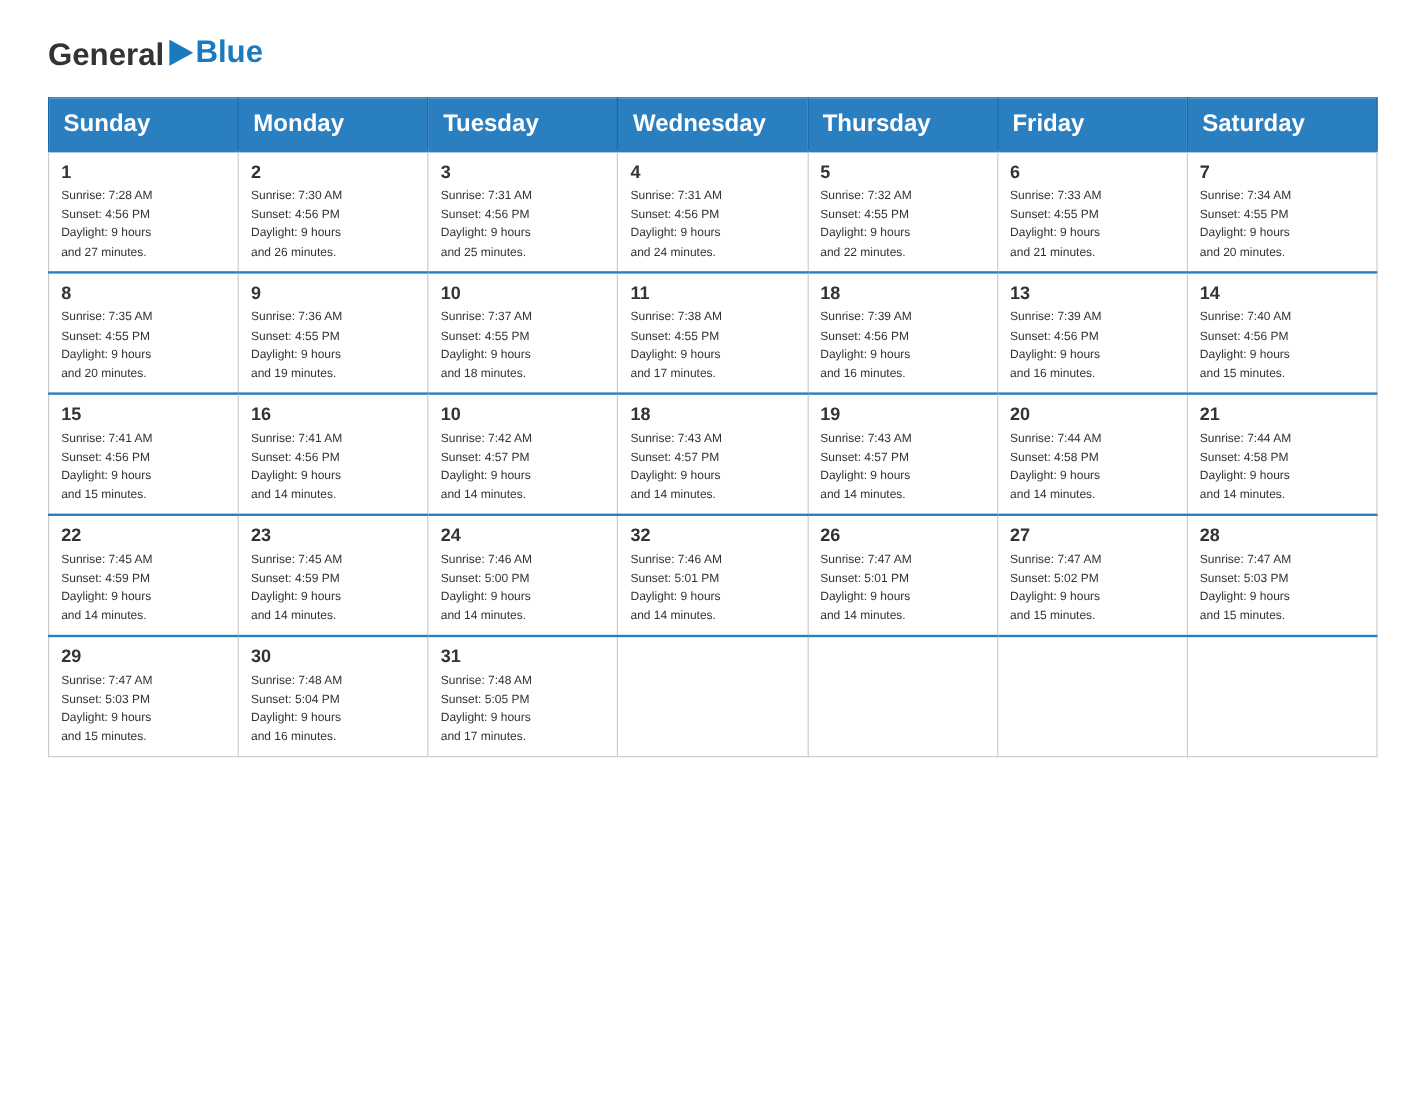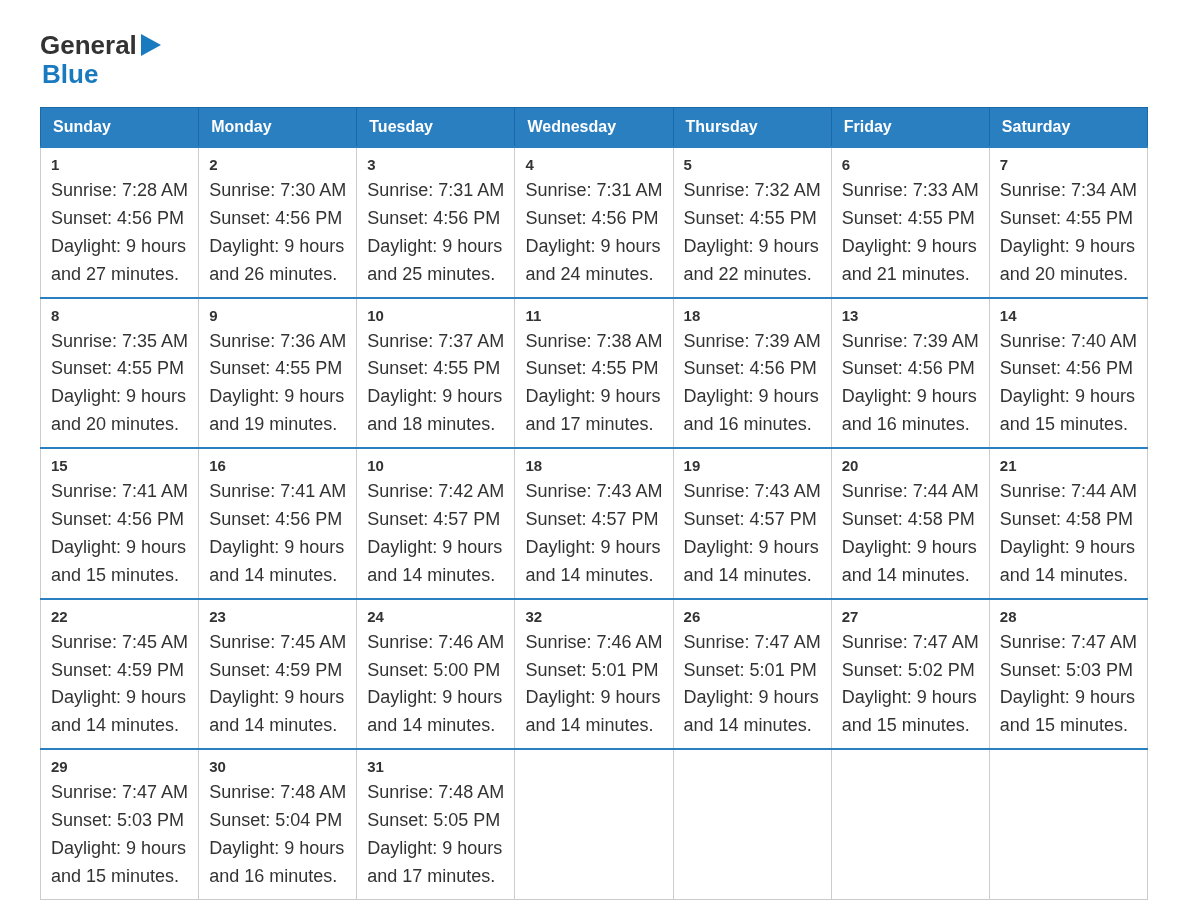--- a/index.html
+++ b/index.html
@@ -31,21 +31,21 @@
       margin-top: 6px;
     }
     .calendar {
       width: 100%;
       border-collapse: collapse;
       border: 1px solid #999;
     }
     .calendar th {
       background: #2a7fc1;
       color: #fff;
-      font-size: 16px;
+      font-size: 20px;
       font-weight: bold;
       padding: 10px 12px;
       text-align: left;
       border: 1px solid #1a6aaa;
     }
     .calendar td {
       vertical-align: top;
       padding: 8px 10px;
       font-size: 13px;
       color: #333;
@@ -56,31 +56,30 @@
     .calendar tr.week-row td {
       border-top: 2px solid #2a7fc1;
     }
     .day-number {
       font-size: 15px;
       font-weight: bold;
       margin-bottom: 4px;
       display: block;
     }
     .day-info {
-      font-size: 18px;
+      font-size: 10px;
       line-height: 1.55;
       color: #333;
     }
     .empty-cell {
       background: #fff;
     }
     
     .logo-wrapper {
       display: flex;
-      flex-direction: column;
       align-items: flex-start;
     }
     .logo-line1 {
       display: flex;
       align-items: center;
     }
     .logo-line2 {
       font-size: 26px;
       font-weight: bold;
       color: #1a7abf;

